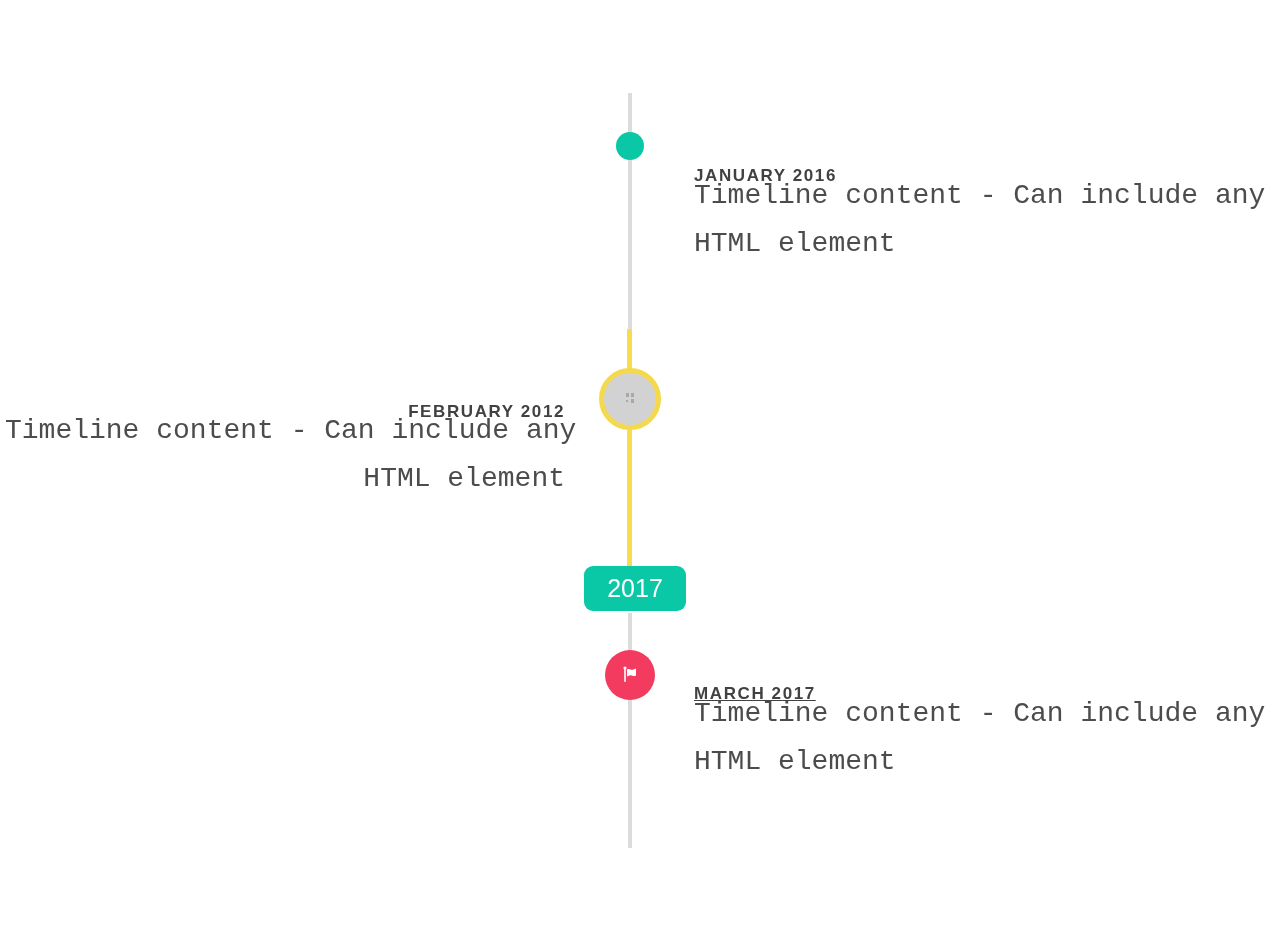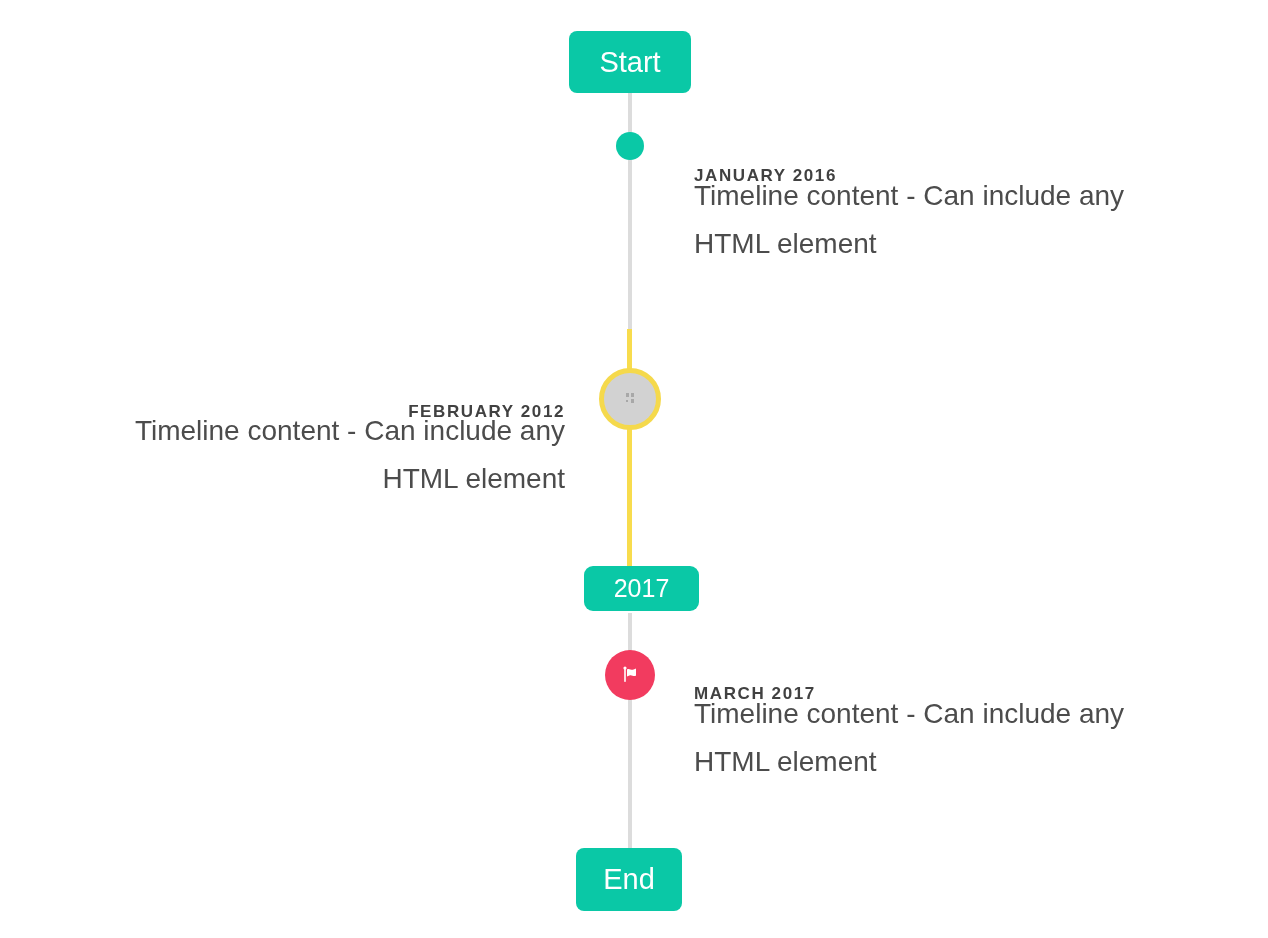--- a/index.html
+++ b/index.html
@@ -22,21 +22,21 @@
     background:#0ac8a6;
     color:#ffffff;
     border:none;
     border-radius:8px;
     display:flex;align-items:center;justify-content:center;
     font-family:"Liberation Sans", sans-serif;
     cursor:pointer;
   }
   .pill.start{left:569px;top:31px;width:122px;height:62px;font-size:29px;}
   .pill.end{left:576px;top:848px;width:106px;height:63px;font-size:29px;}
-  .pill.year{left:584px;top:566px;width:115px;height:45px;font-size:25px;border-radius:9px;}
+  .pill.year{left:584px;top:566px;width:102px;height:45px;font-size:25px;border-radius:9px;}
 
   
   .marker{position:absolute;border-radius:50%;}
   .marker.dot{left:616px;top:132px;width:28px;height:28px;background:#0ac8a6;}
   .marker.img-circle{
     left:599px;top:368px;width:52px;height:52px;
     background:#d2d2d2;border:5px solid #f5d94c;
     display:flex;align-items:center;justify-content:center;
   }
   .marker.flag-circle{
@@ -52,45 +52,44 @@
     letter-spacing:1.6px;
     color:#414141;
     white-space:nowrap;
     margin-top:32px;
   }
   .entry-body{
     position:absolute;
     font-size:28px;
     color:#4c4c4c;
     line-height:48px;
+    font-family:Liberation Mono, monospace;
   }
   .entry-body div{white-space:nowrap;}
   .align-right{text-align:right;}
 
   .t-jan{left:694px;top:134px;}
   .b-jan{left:694px;top:172px;}
   .t-feb{right:703px;top:370px;}
   .b-feb{right:703px;top:407px;width:560px;}
-  .t-mar{left:694px;top:652px;}
+  .t-mar{left:694px;top:652px;text-decoration:underline;}
   .b-mar{left:694px;top:690px;}
 
   svg{display:block;}
 </style>
 </head>
 <body>
 
 <div class="stage">
 
   <div class="line gray-top"></div>
   <div class="line yellow"></div>
   <div class="line gray-bottom"></div>
 
-  <button class="pill start">Start</button>
   <button class="pill year">2017</button>
-  <button class="pill end">End</button>
 
   <div class="marker dot"></div>
 
   <div class="marker img-circle">
     <span>
       <svg width="16" height="14" viewBox="0 0 16 14">
         <g fill="#9b9b9b" opacity="0.75">
           <rect x="4" y="1" width="3" height="4"></rect>
           <rect x="9" y="1" width="3" height="4"></rect>
           <rect x="4" y="8" width="2" height="2"></rect>

